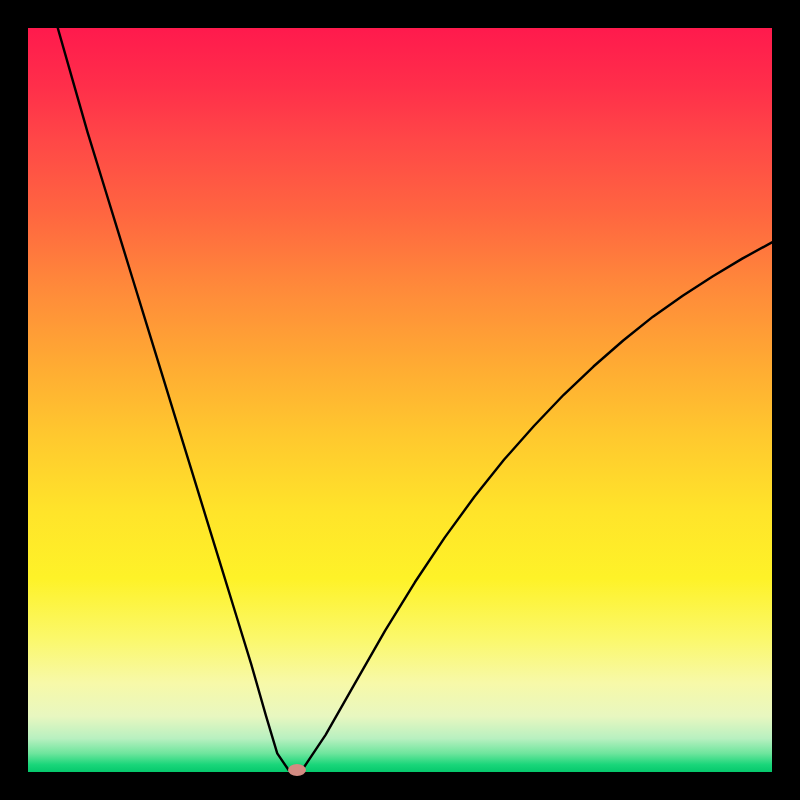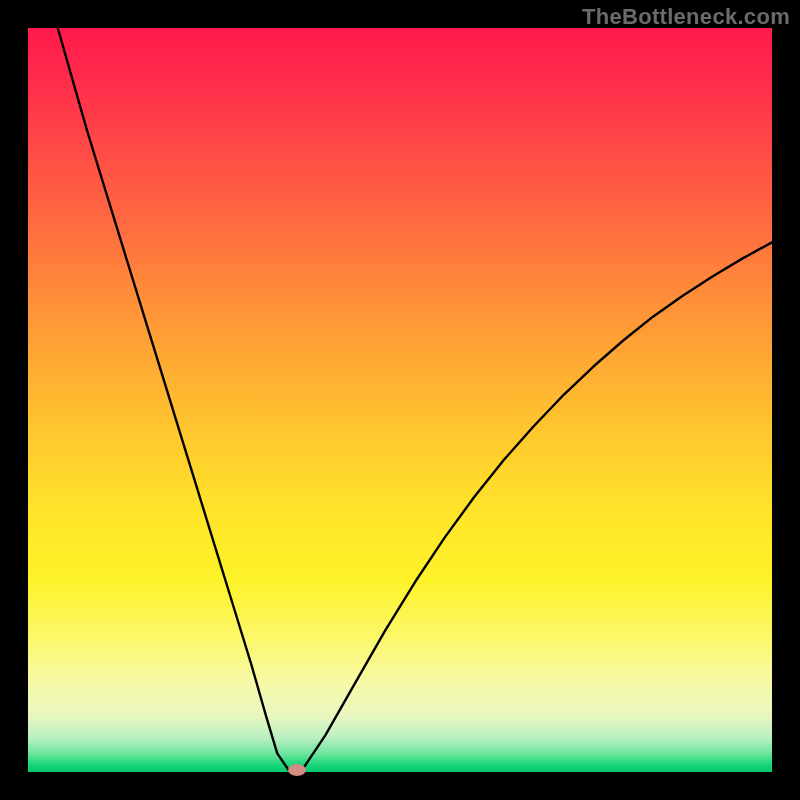--- a/index.html
+++ b/index.html
@@ -57,21 +57,20 @@
     height: 12px;
     background: #d38b82;
     border-radius: 50%;
     transform: translate(-50%, -50%);
   }
 </style>
 </head>
 <body>
 
 <div class="frame">
-  <div class="watermark">TheBottleneck.com</div>
 
   <div class="plot-area">
     <svg viewBox="0 0 744 744" preserveAspectRatio="none">
       <path id="curve-path" d="M29.76 0.00 L44.64 52.08 L59.52 104.16 L74.40 152.52 L89.28 200.88 L104.16 249.24 L119.04 297.60 L133.92 345.96 L148.80 394.32 L163.68 442.68 L178.56 491.04 L193.44 539.40 L208.32 587.76 L223.20 636.12 L238.08 688.20 L249.24 725.40 L260.40 741.77 L267.84 741.77 L275.28 740.28 L297.60 706.80 L327.36 654.72 L357.12 602.64 L386.88 554.28 L416.64 509.64 L446.40 468.72 L476.16 431.52 L505.92 398.04 L535.68 366.79 L565.44 338.52 L595.20 312.48 L624.96 288.67 L654.72 267.84 L684.48 248.50 L714.24 230.64 L744.00 214.27" fill="none" stroke="#000" stroke-width="2.4" stroke-linejoin="round" stroke-linecap="round"></path>
     </svg>
     <div class="marker" id="marker-dot" style="left: 269.328px; top: 741.768px;"></div>
   </div>
 </div>
 
 </body></html>

